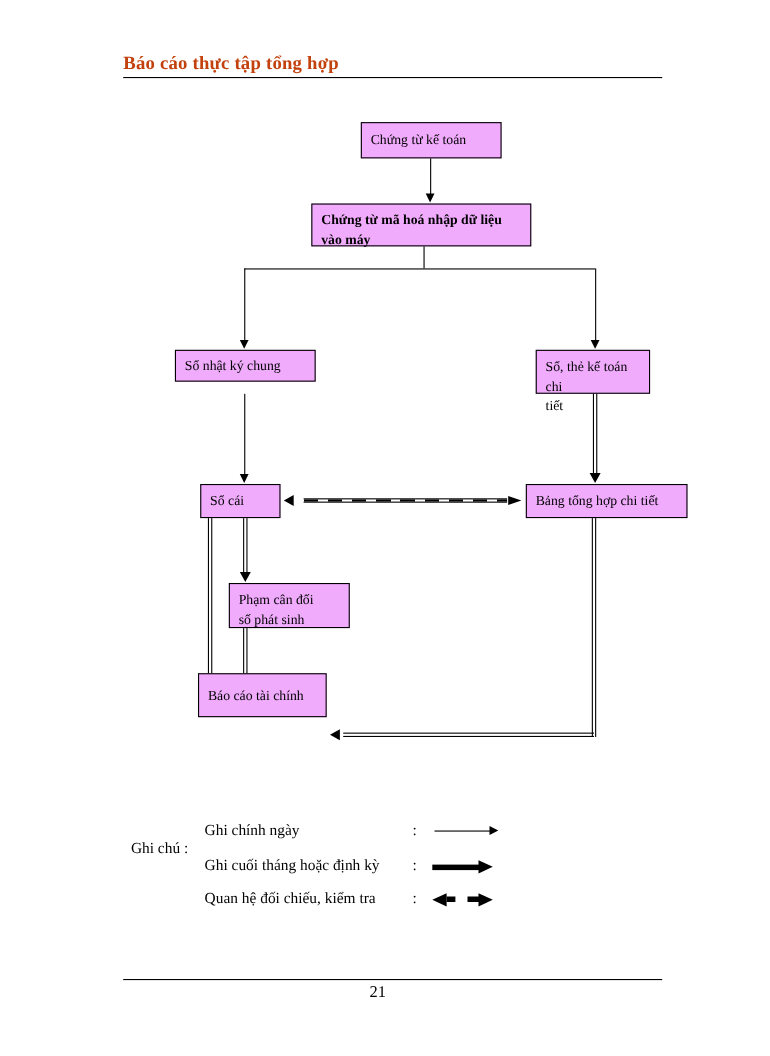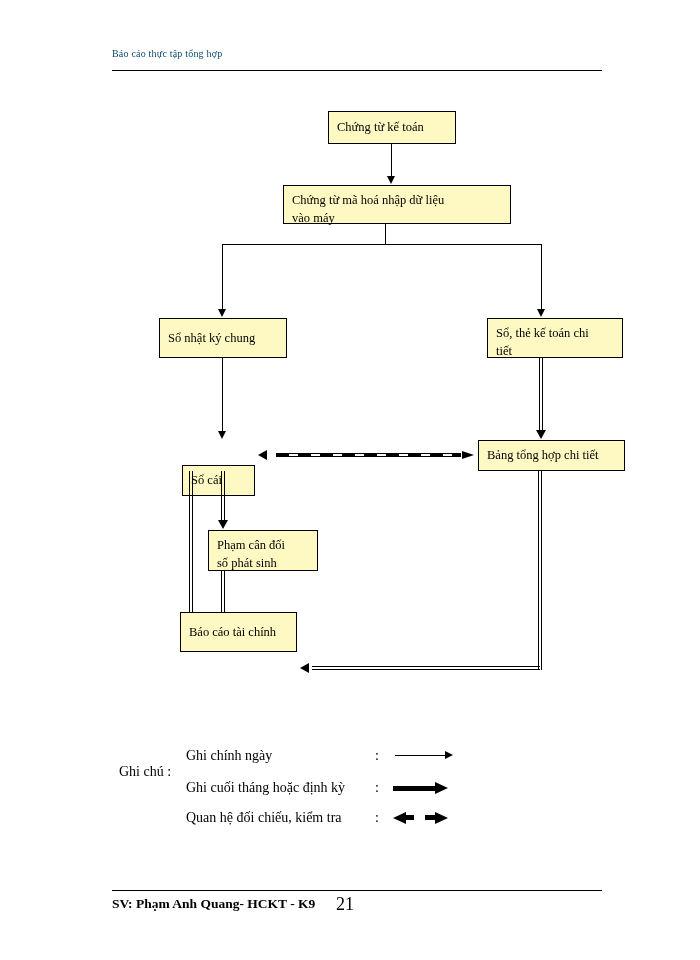--- a/index.html
+++ b/index.html
@@ -17,23 +17,23 @@
     height: 960px;
     background: #ffffff;
     overflow: hidden;
   }
 
   
   .hdr-text {
     position: absolute;
     left: 112px;
     top: 48px;
-    font-size: 10px;
-    font-weight: normal;
-    color: #0c4a6e;
+    font-size: 17px;
+    font-weight: bold;
+    color: #c2410c;
     letter-spacing: 0.2px;
     white-space: nowrap;
   }
   .hdr-rule {
     position: absolute;
     left: 112px;
     top: 70px;
     width: 490px;
     height: 1px;
     background: #000;
@@ -52,32 +52,32 @@
     top: 896px;
     font-size: 13.5px;
     font-weight: bold;
     color: #000;
     white-space: nowrap;
   }
   .ftr-page {
     position: absolute;
     left: 336px;
     top: 894px;
-    font-size: 18px;
+    font-size: 15px;
     font-weight: normal;
     color: #000;
     text-align: center;
   }
 
   
   .node {
     position: absolute;
     box-sizing: border-box;
     border: 1px solid #000;
-    background: #fef9c3;
+    background: #f0abfc;
     color: #000;
     font-size: 12.5px;
     line-height: 1.45;
     padding: 5px 8px;
     white-space: pre-line;
   }
   .node.center {
     display: flex;
     align-items: center;
   }
@@ -175,42 +175,42 @@
   <div class="hdr-text">Báo cáo thực tập tổng hợp</div>
   <div class="hdr-rule"></div>
 
   <div>
 
     <div class="node center" style="left:328px; top:111px; width:128px; height:33px;">Chứng từ kế toán</div>
 
     <div class="ln ln-v" style="left:391px; top:144px; height:33px;"></div>
     <div class="ah ah-down" style="left:387px; top:176px;"></div>
 
-    <div class="node" style="left:283px; top:185px; width:228px; height:39px;">Chứng từ mã hoá nhập dữ liệu
+    <div class="node" style="left:283px; top:185px; width:200px; height:39px;font-weight:bold;">Chứng từ mã hoá nhập dữ liệu
 vào máy</div>
 
     <div class="ln ln-v" style="left:385px; top:224px; height:20px;"></div>
     <div class="ln ln-h" style="left:222px; top:244px; width:319px;"></div>
     <div class="ln ln-v" style="left:222px; top:244px; height:66px;"></div>
     <div class="ah ah-down" style="left:218px; top:309px;"></div>
     <div class="ln ln-v" style="left:541px; top:244px; height:66px;"></div>
     <div class="ah ah-down" style="left:537px; top:309px;"></div>
 
-    <div class="node center" style="left:159px; top:318px; width:128px; height:40px;">Sổ nhật ký chung</div>
-
-    <div class="node" style="left:487px; top:318px; width:136px; height:40px;">Sổ, thẻ kế toán chi
+    <div class="node center" style="left:159px; top:318px; width:128px; height:29px;">Sổ nhật ký chung</div>
+
+    <div class="node" style="left:487px; top:318px; width:104px; height:40px;">Sổ, thẻ kế toán chi
 tiết</div>
 
     <div class="ln ln-v" style="left:222px; top:358px; height:74px;"></div>
     <div class="ah ah-down" style="left:218px; top:431px;"></div>
 
     <div class="dbl-v" style="left:539px; top:358px; height:74px;"></div>
     <div class="ah ah-down-big" style="left:536px; top:430px;"></div>
 
-    <div class="node center" style="left:182px; top:440px; width:73px; height:31px;margin-top:25px;">Sổ cái</div>
+    <div class="node center" style="left:182px; top:440px; width:73px; height:31px;">Sổ cái</div>
 
     <div class="node center" style="left:478px; top:440px; width:147px; height:31px;">Bảng tổng hợp chi tiết</div>
 
     <div class="dash-link" style="left:276px; top:453px; width:185px;"></div>
     <div class="ah ah-left-big" style="left:258px; top:450px;"></div>
     <div class="ah ah-right" style="left:462px; top:451px; border-left-width:12px;"></div>
 
     <div class="dbl-v" style="left:221px; top:471px; height:51px;"></div>
     <div class="ah ah-down-big" style="left:218px; top:520px;"></div>
 
@@ -245,16 +245,15 @@
 
     <div class="lg-text" style="left:186px; top:810px;">Quan hệ đối chiếu, kiểm tra</div>
     <div class="lg-colon" style="left:375px; top:810px;">:</div>
     <div class="ah ah-left-big" style="left:393px; top:812px; border-right-width:13px; border-top-width:6px; border-bottom-width:6px;"></div>
     <div class="lg-thick-shaft" style="left:406px; top:815px; width:8px;"></div>
     <div class="lg-thick-shaft" style="left:425px; top:815px; width:12px;"></div>
     <div class="ah ah-right" style="left:435px; top:812px; border-left-width:13px; border-top-width:6px; border-bottom-width:6px;"></div>
   </div>
 
   <div class="ftr-rule"></div>
-  <div class="ftr-text">SV: Phạm Anh Quang- HCKT - K9</div>
   <div class="ftr-page">21</div>
 
 </div>
 
 </body></html>

